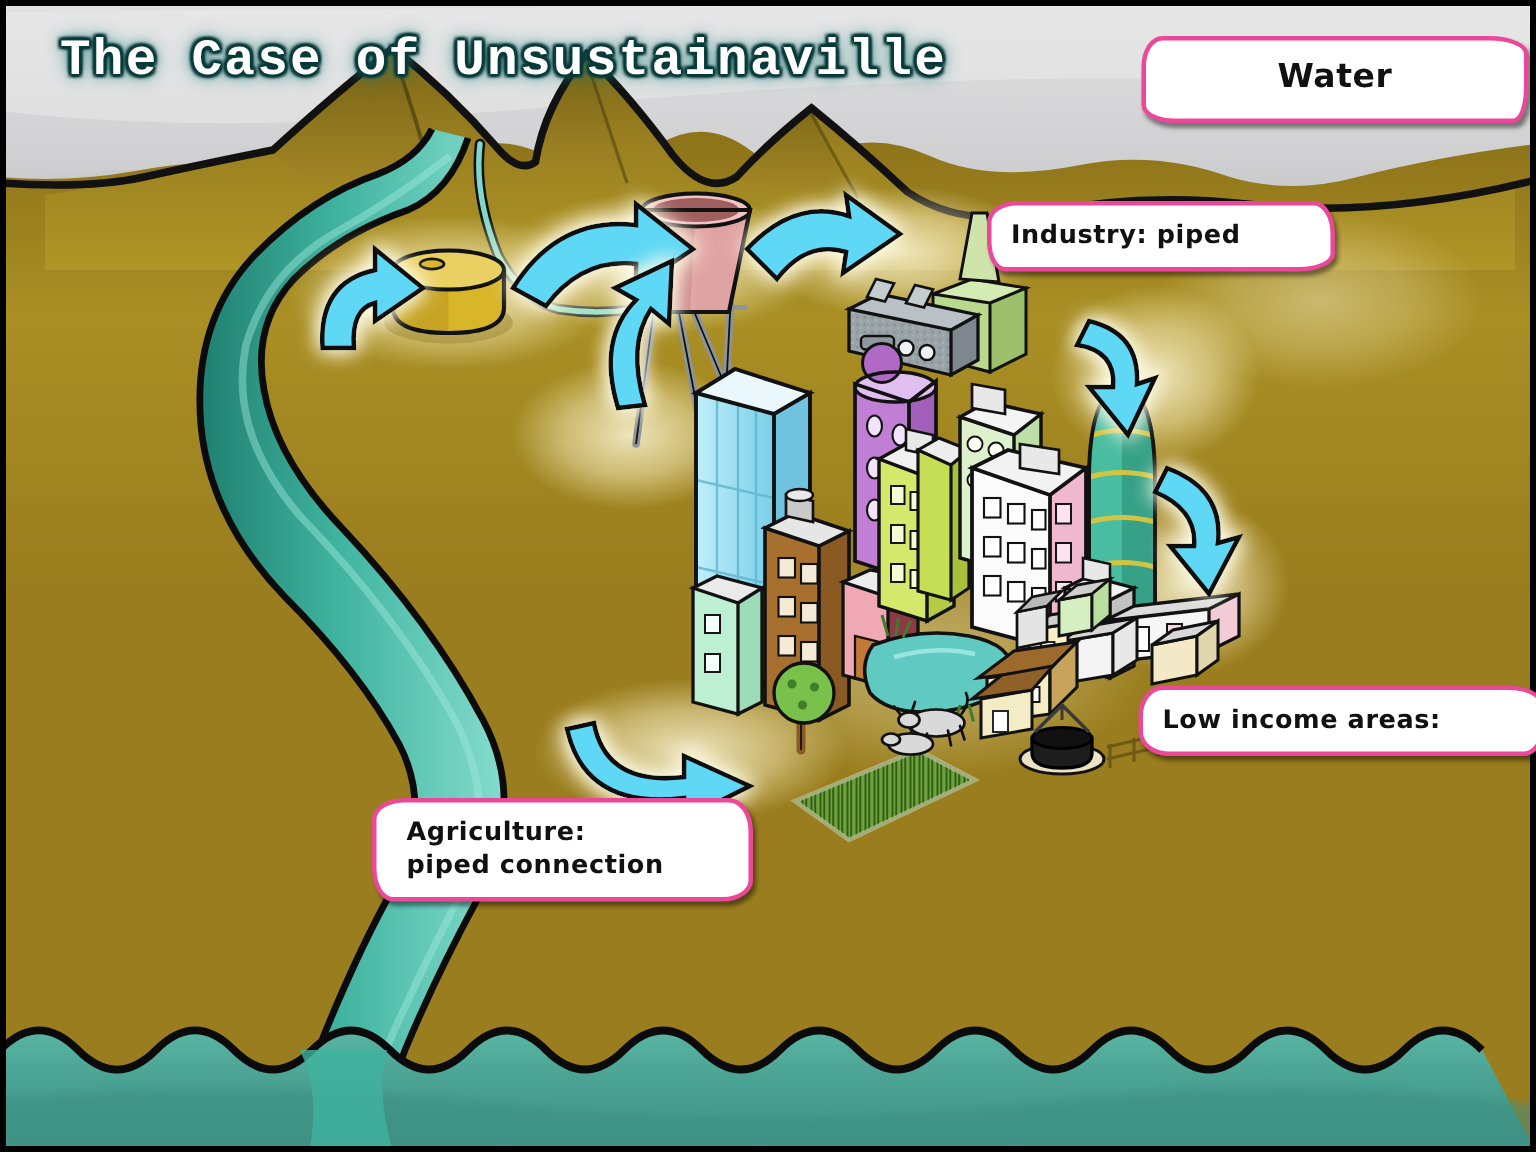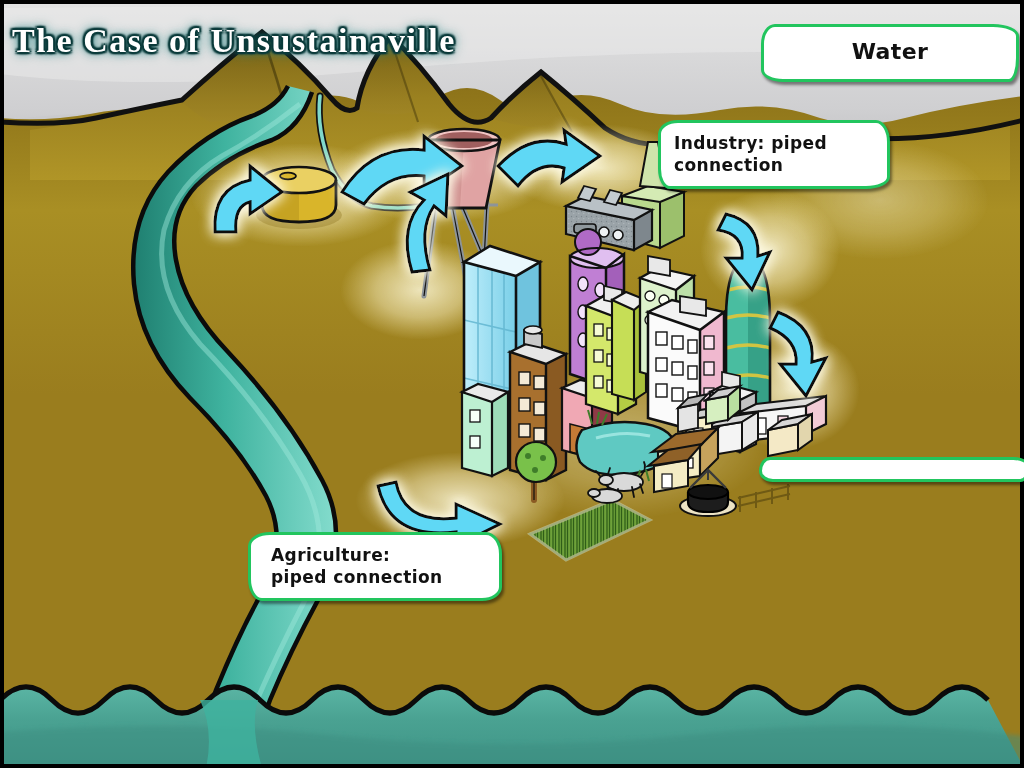--- a/index.html
+++ b/index.html
@@ -8,57 +8,57 @@
        font-family:"DejaVu Sans",sans-serif;}
 
   #stage{position:relative;width:1024px;height:768px;overflow:hidden;
          background:#000;}
 
   
   #scene{position:absolute;inset:0;width:1024px;height:768px;display:block;}
 
   
   .title{
-    position:absolute;left:12px;top:22px;
-    font-family:Liberation Serif, serif;
+    position:absolute;left:40px;top:22px;
+    font-family:Liberation Mono, monospace;
     font-size:34px;font-weight:bold;letter-spacing:1.5px;
     color:#ffffff;
     text-shadow:
        0 0 1px #0b3b3b, 2px 0 1px #0b3b3b, -2px 0 1px #0b3b3b,
        0 2px 1px #0b3b3b, 0 -2px 1px #0b3b3b,
        2px 2px 2px #0b3b3b, -2px 2px 2px #0b3b3b,
        2px -2px 2px #0b3b3b, -2px -2px 2px #0b3b3b,
        0 0 8px #1d6f6f, 0 0 14px #2b8c8c;
     white-space:nowrap;
     pointer-events:none;
   }
 
   
   .callout{
     position:absolute;
     background:#ffffff;
-    border:3px solid #22c55e;
+    border:3px solid #ec4899;
     box-shadow:2px 3px 3px rgba(0,0,0,.45);
     font-family:"DejaVu Sans",sans-serif;
     font-size:17px;font-weight:bold;
     line-height:1.30;
     color:#111;
     padding:9px 13px 10px 13px;
     letter-spacing:.4px;
   }
   .callout .ln{display:block;white-space:nowrap;}
 
   
   .c-water{
     left:761px;top:24px;width:232px;
     text-align:center;font-size:22px;line-height:1.38;padding:10px 10px 12px;
     border-radius:14px 26px 10px 22px / 20px 12px 24px 12px;
   }
   .c-industry{
-    left:658px;top:120px;width:200px;
+    left:658px;top:134px;width:200px;
     border-radius:20px 14px 24px 12px / 14px 22px 12px 20px;
   }
   .c-high{
     left:228px;top:287px;width:243px;
     border-radius:18px 22px 12px 20px / 22px 12px 22px 14px;
   }
   .c-low{
     left:759px;top:457px;width:239px;
     border-radius:16px 24px 14px 20px / 20px 14px 20px 16px;
   }
@@ -571,25 +571,25 @@
   </svg>
 
   <div class="title">The Case of Unsustainaville</div>
 
   <div class="callout c-water">
     <span class="ln">Water</span>
   </div>
 
   <div class="callout c-industry">
     <span class="ln">Industry: piped</span>
-    <span class="ln">connection</span>
   </div>
 
 
   <div class="callout c-low">
+    <span class="ln">Low income areas:</span>
   </div>
 
   <div class="callout c-agri">
     <span class="ln">Agriculture:</span>
     <span class="ln">piped connection</span>
   </div>
 
 </div>
 
 </body></html>

